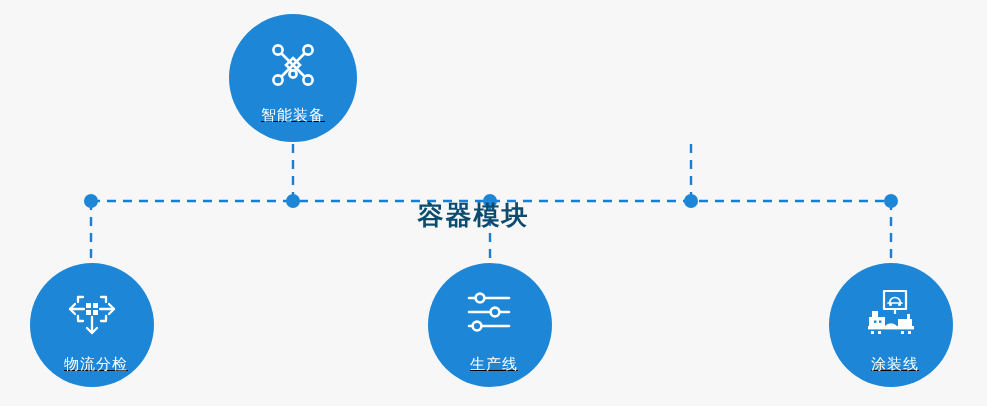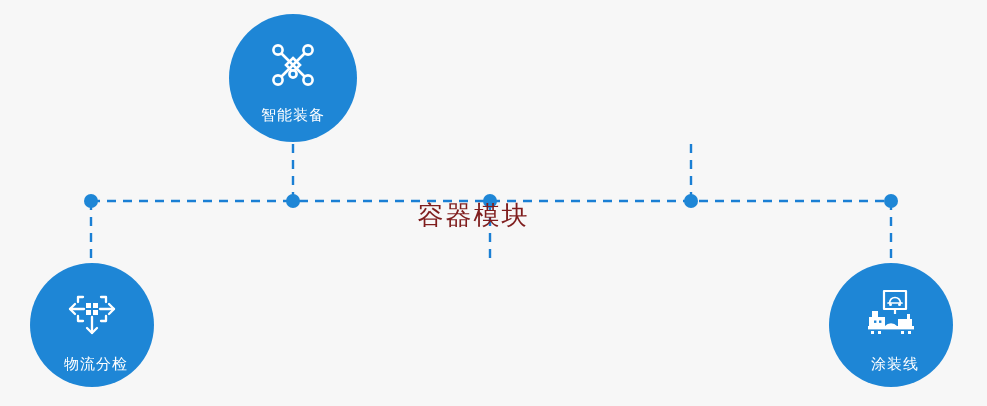--- a/index.html
+++ b/index.html
@@ -26,33 +26,34 @@
     height: 406px;
   }
   .watermark {
     position: absolute;
     left: 0;
     top: 198px;
     width: 947px;
     text-align: center;
     font-size: 26px;
     letter-spacing: 2px;
-    color: #7f1d1d;
-    font-weight: 400;
+    color: #0c4a6e;
+    font-weight: 700;
     user-select: none;
     pointer-events: none;
   }
   .node-circle {
     position: absolute;
     border-radius: 50%;
     background: #1e86d6;
     display: flex;
     flex-direction: column;
     align-items: center;
     justify-content: center;
+    text-decoration: underline;
   }
   .node-icon {
     width: 52px;
     height: 52px;
     display: block;
     margin-bottom: 2px;
   }
   .node-label {
     color: #ffffff;
     font-size: 15px;
@@ -132,20 +133,35 @@
       <g fill="#ffffff">
         <rect x="20" y="17" width="5" height="5"></rect>
         <rect x="27" y="17" width="5" height="5"></rect>
         <rect x="20" y="24" width="5" height="5"></rect>
         <rect x="27" y="24" width="5" height="5"></rect>
       </g>
     </svg>
     <span class="node-label">物流分检</span>
   </div>
 
+  <div class="node-circle bottom" style="left:428px; top:263px; width:124px; height:124px;">
+    <svg class="node-icon" viewBox="0 0 52 52">
+      <g stroke="#ffffff" stroke-width="2.6" stroke-linecap="round" fill="none">
+        <line x1="5" y1="12" x2="45" y2="12"></line>
+        <line x1="5" y1="26" x2="45" y2="26"></line>
+        <line x1="5" y1="40" x2="45" y2="40"></line>
+      </g>
+      <g fill="#1e86d6" stroke="#ffffff" stroke-width="2.6">
+        <circle cx="16" cy="12" r="4.4"></circle>
+        <circle cx="31" cy="26" r="4.4"></circle>
+        <circle cx="13" cy="40" r="4.4"></circle>
+      </g>
+    </svg>
+    <span class="node-label">生产线</span>
+  </div>
 
   <div class="node-circle bottom" style="left:829px; top:263px; width:124px; height:124px;">
     <svg class="node-icon" viewBox="0 0 52 52">
       <g fill="#ffffff">
 
         <rect x="3" y="40" width="46" height="3.4"></rect>
         <rect x="6" y="45" width="3" height="3"></rect>
         <rect x="13" y="45" width="3" height="3"></rect>
         <rect x="36" y="45" width="3" height="3"></rect>
         <rect x="43" y="45" width="3" height="3"></rect>

